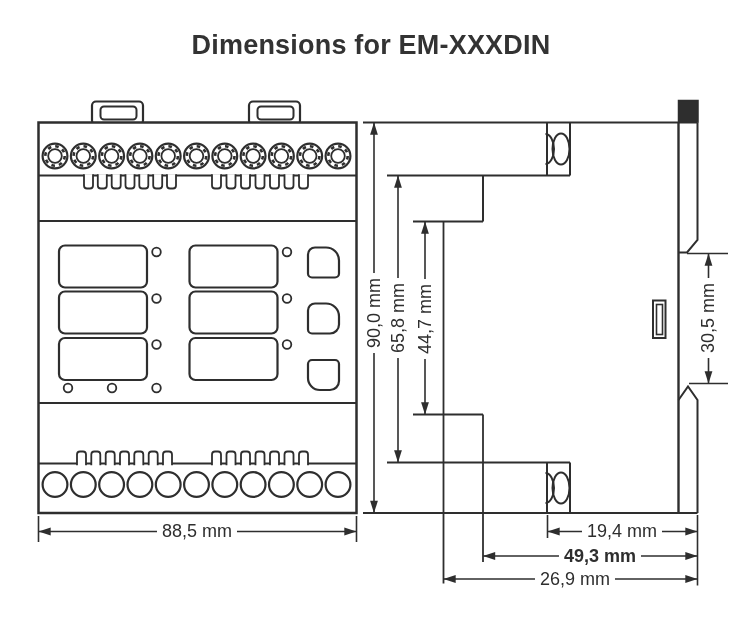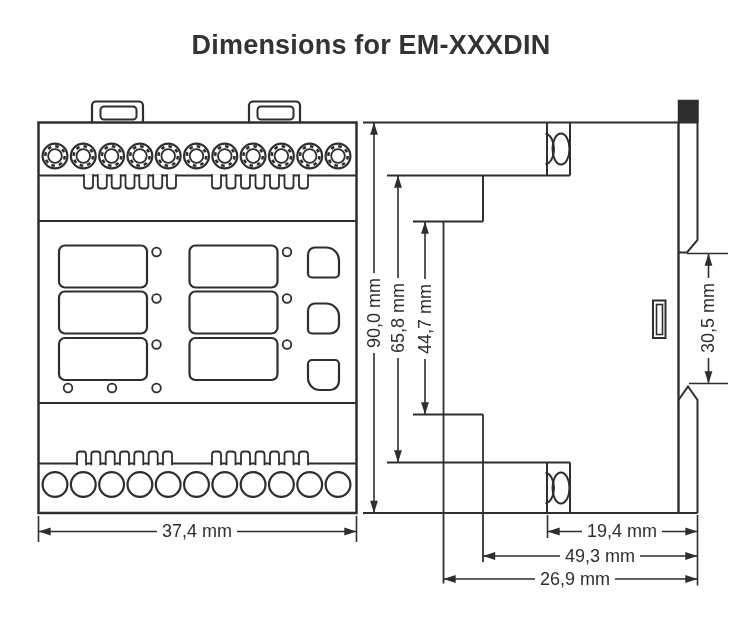--- a/index.html
+++ b/index.html
@@ -196,21 +196,21 @@
       <g stroke-width="1.6">
         <path d="M547.5,515 V538"></path>
         <path d="M697.5,515 V585.5"></path>
         <line x1="547.5" y1="531.5" x2="697.5" y2="531.5" marker-start="url(#arr)" marker-end="url(#arr)"></line>
         <line x1="483" y1="556" x2="697.5" y2="556" marker-start="url(#arr)" marker-end="url(#arr)"></line>
         <line x1="443.5" y1="579" x2="697.5" y2="579" marker-start="url(#arr)" marker-end="url(#arr)"></line>
       </g>
     </g>
   </svg>
 
-  <div class="dim-label" style="left:197px;top:531px;">37,4 mm</div>
+  <div class="dim-label" style="left:197px;top:531px;">88,5 mm</div>
   <div class="dim-label" style="left:622px;top:531px;">19,4 mm</div>
-  <div class="dim-label" style="left:600px;top:556px;">49,3 mm</div>
+  <div class="dim-label" style="left:600px;top:556px;font-weight:bold;">49,3 mm</div>
   <div class="dim-label" style="left:575px;top:579px;">26,9 mm</div>
   <div class="dim-label vert" style="left:374px;top:313px;">90,0 mm</div>
   <div class="dim-label vert" style="left:398px;top:318px;">65,8 mm</div>
   <div class="dim-label vert" style="left:425px;top:319px;">44,7 mm</div>
   <div class="dim-label vert" style="left:708px;top:318px;">30,5 mm</div>
 </div>
 
 </body></html>

